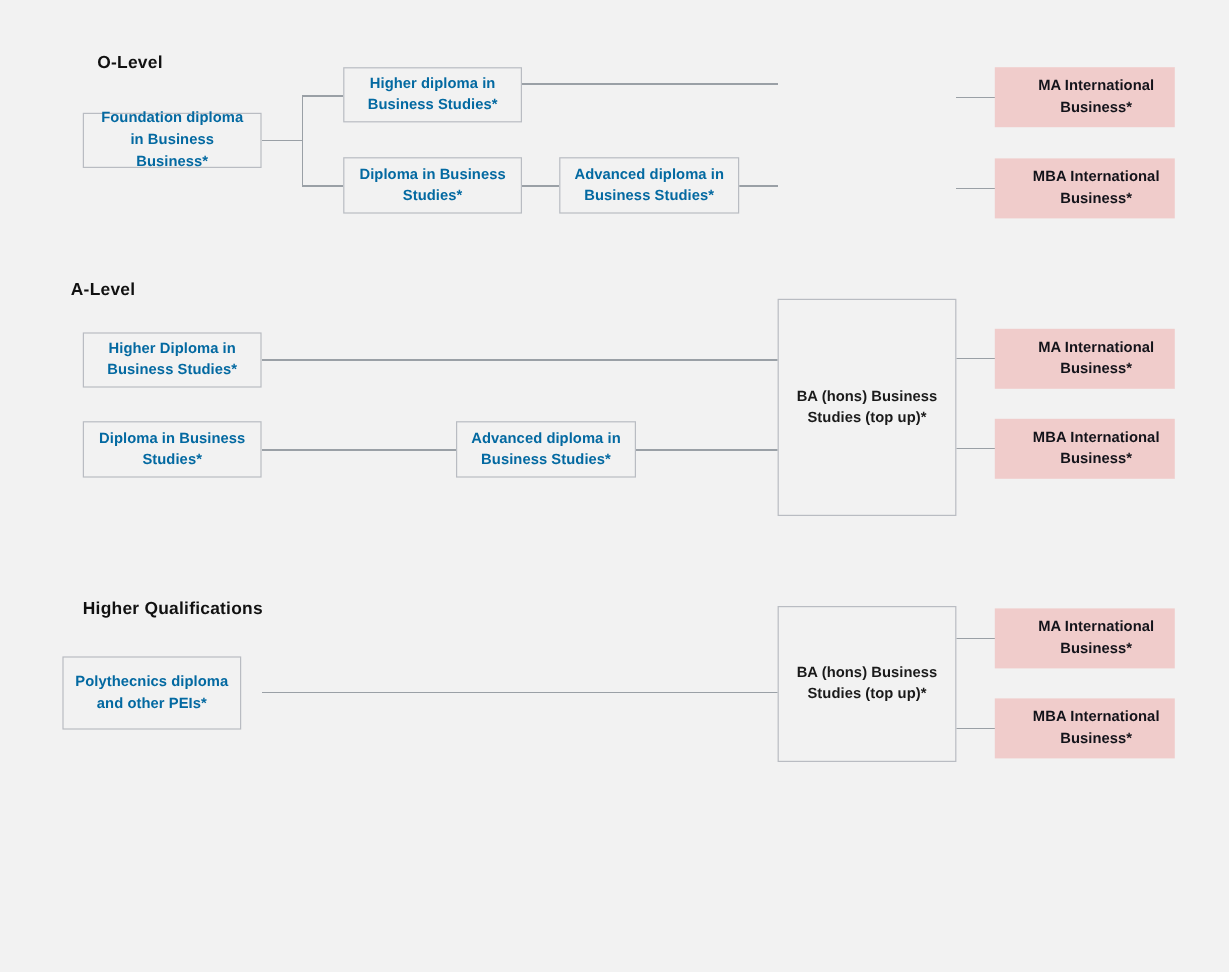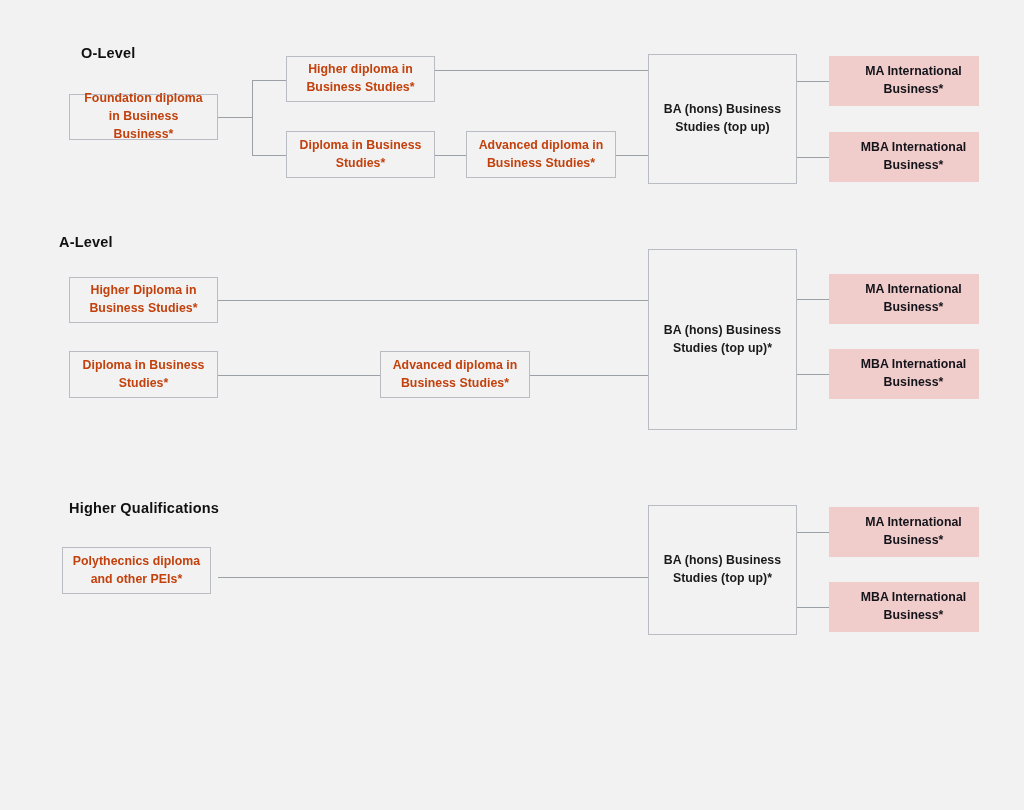--- a/index.html
+++ b/index.html
@@ -45,21 +45,21 @@
     text-align: center;
     font-size: 12.3px;
     font-weight: bold;
     line-height: 1.45;
     letter-spacing: 0.05px;
     padding: 6px 8px;
   }
   .node.white {
     background: #f2f2f2;
     border: 1px solid #b9bcc2;
-    color: #c2410c;
+    color: #0369a1;
   }
   .node.big {
     background: #f2f2f2;
     border: 1px solid #b9bcc2;
   }
   .node.pink {
     background: #f0cccb;
     border: none;
     color: #13131a;
     padding-left: 27px;
@@ -109,23 +109,20 @@
   </div>
 
   <div class="node white" style="left:286px; top:131px; width:149px; height:47px;">
     <span>Diploma in Business Studies*</span>
   </div>
 
   <div class="node white" style="left:466px; top:131px; width:150px; height:47px;">
     <span>Advanced diploma in Business Studies*</span>
   </div>
 
-  <div class="node big" style="left:648px; top:54px; width:149px; height:130px;">
-    <span>BA (hons) Business Studies (top up)</span>
-  </div>
 
   <div class="node pink" style="left:829px; top:56px; width:150px; height:50px;">
     <span>MA International Business*</span>
   </div>
 
   <div class="node pink" style="left:829px; top:132px; width:150px; height:50px;">
     <span>MBA International Business*</span>
   </div>
 
   <div class="section-title" style="left:59px; top:234px;">A-Level</div>
@@ -149,21 +146,21 @@
   <div class="node pink" style="left:829px; top:274px; width:150px; height:50px;">
     <span>MA International Business*</span>
   </div>
 
   <div class="node pink" style="left:829px; top:349px; width:150px; height:50px;">
     <span>MBA International Business*</span>
   </div>
 
   <div class="section-title" style="left:69px; top:500px;">Higher Qualifications</div>
 
-  <div class="node white" style="left:62px; top:547px; width:149px; height:47px;text-align:center;">
+  <div class="node white" style="left:52px; top:547px; width:149px; height:61px;text-align:center;">
     <span>Polythecnics diploma and other PEIs*</span>
   </div>
 
   <div class="node big" style="left:648px; top:505px; width:149px; height:130px;">
     <span>BA (hons) Business Studies (top up)*</span>
   </div>
 
   <div class="node pink" style="left:829px; top:507px; width:150px; height:50px;">
     <span>MA International Business*</span>
   </div>

